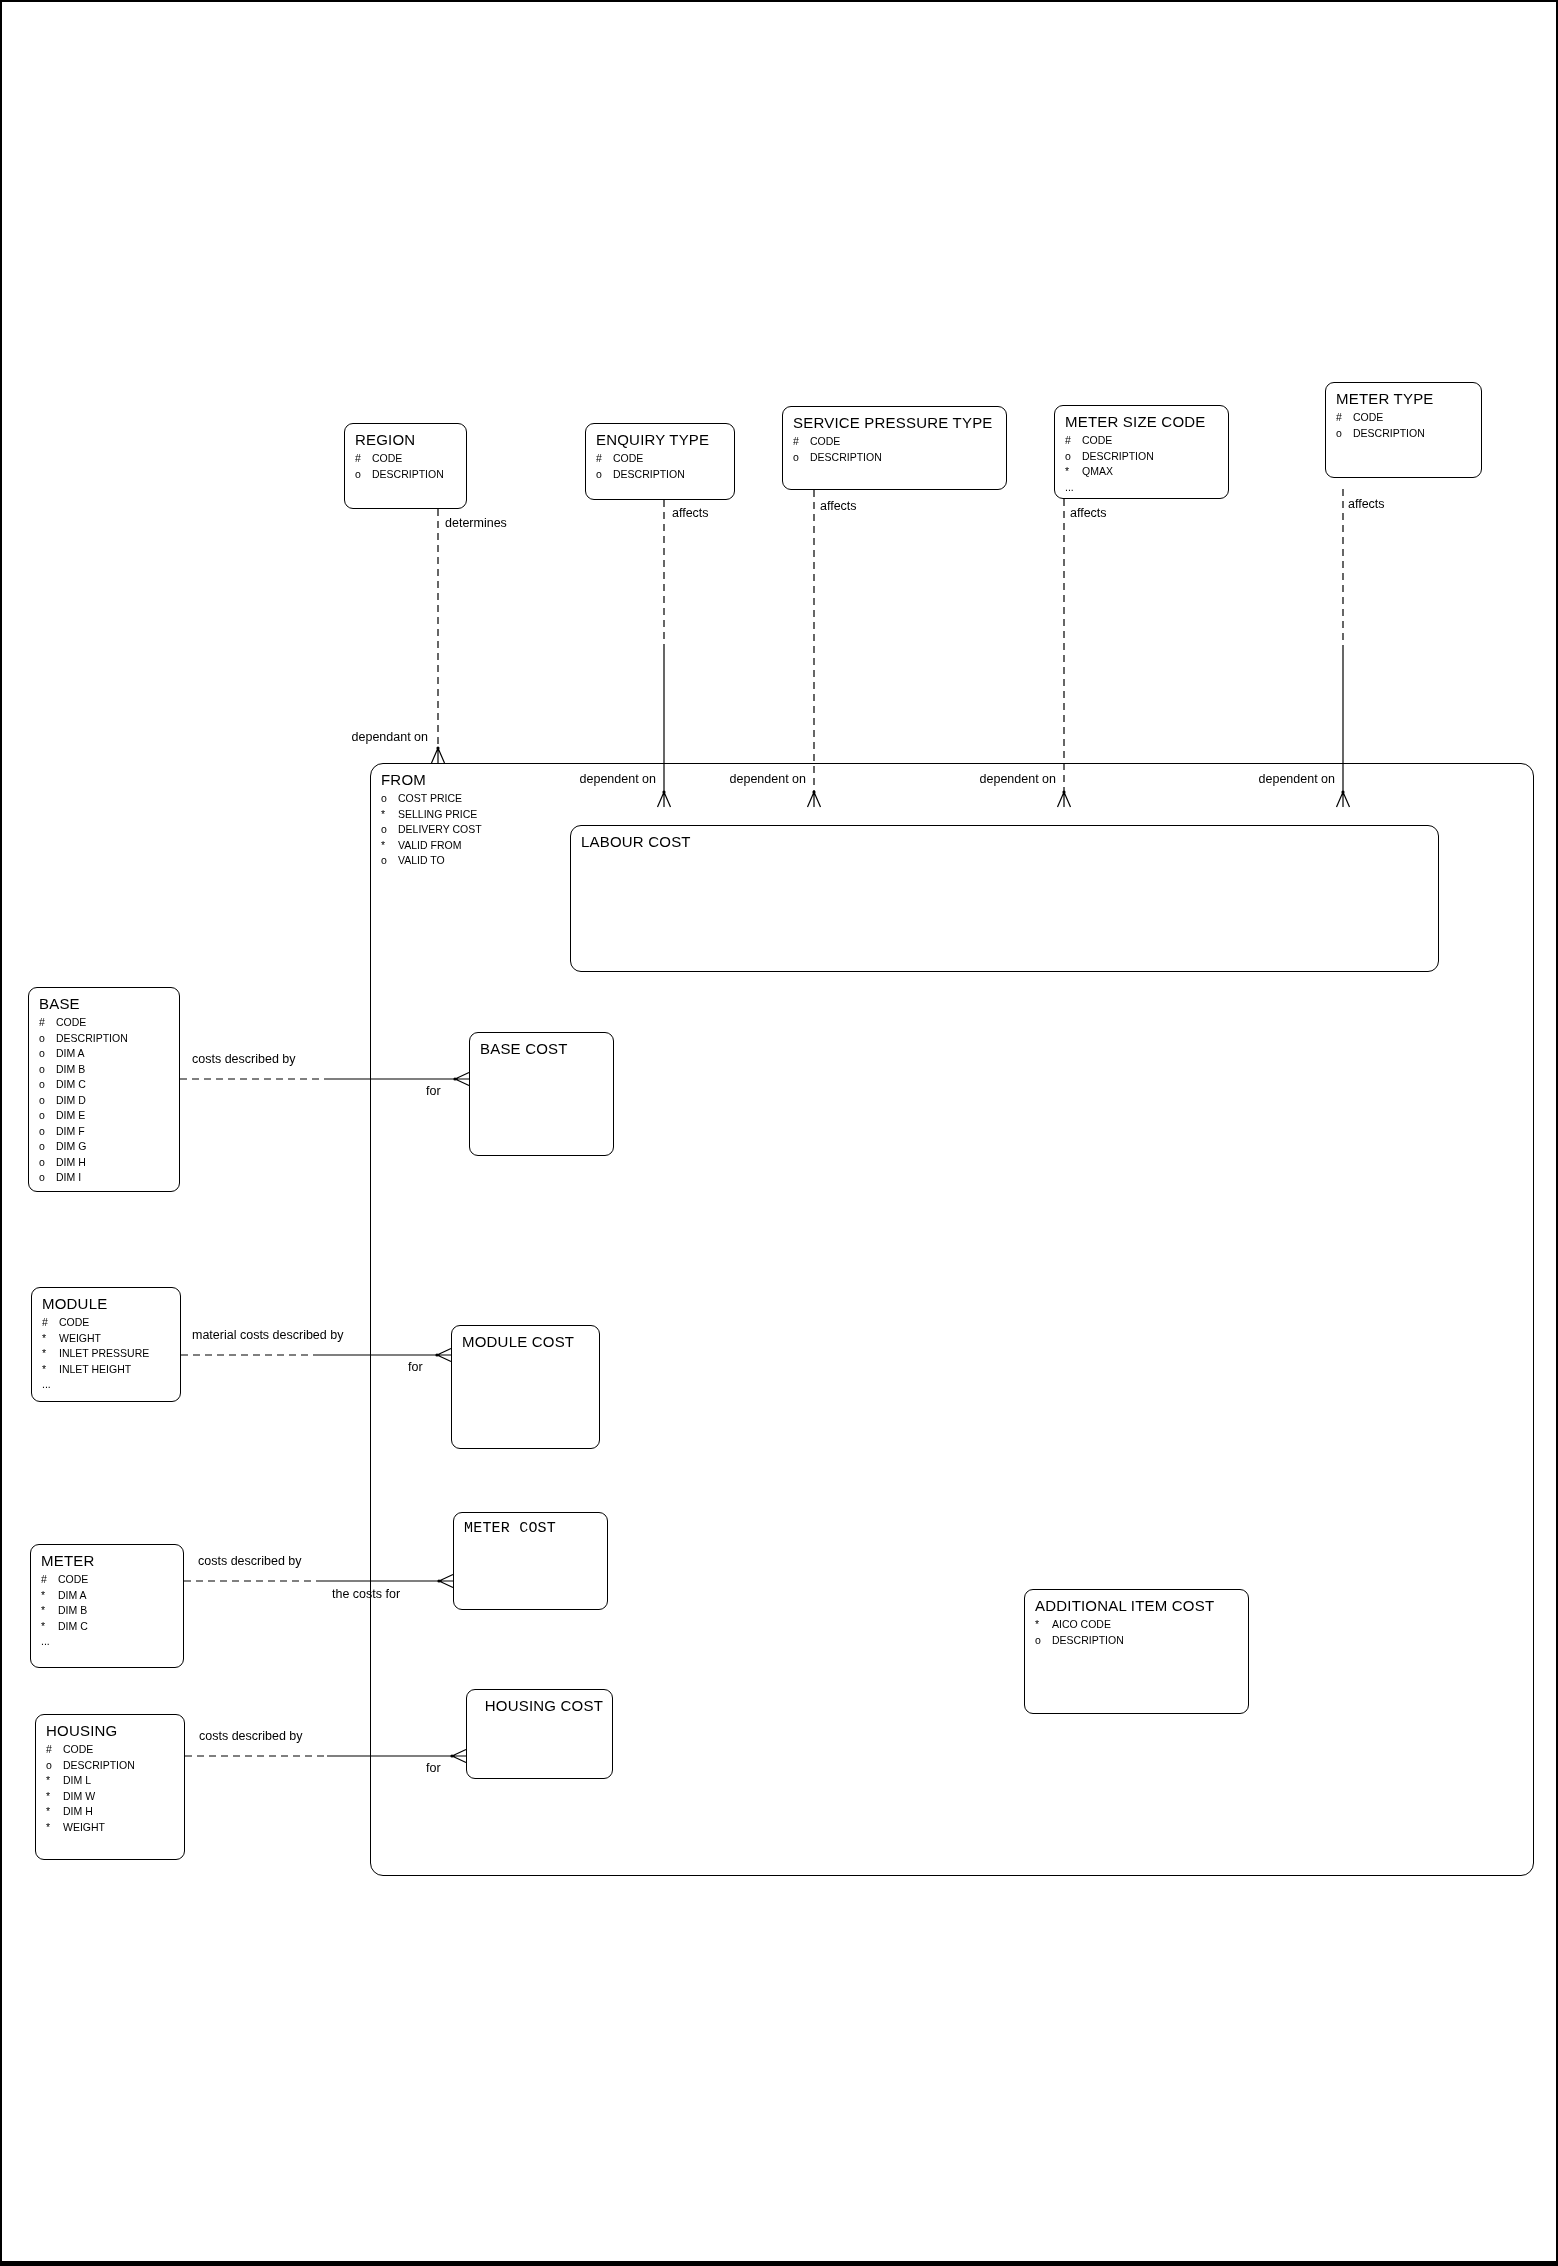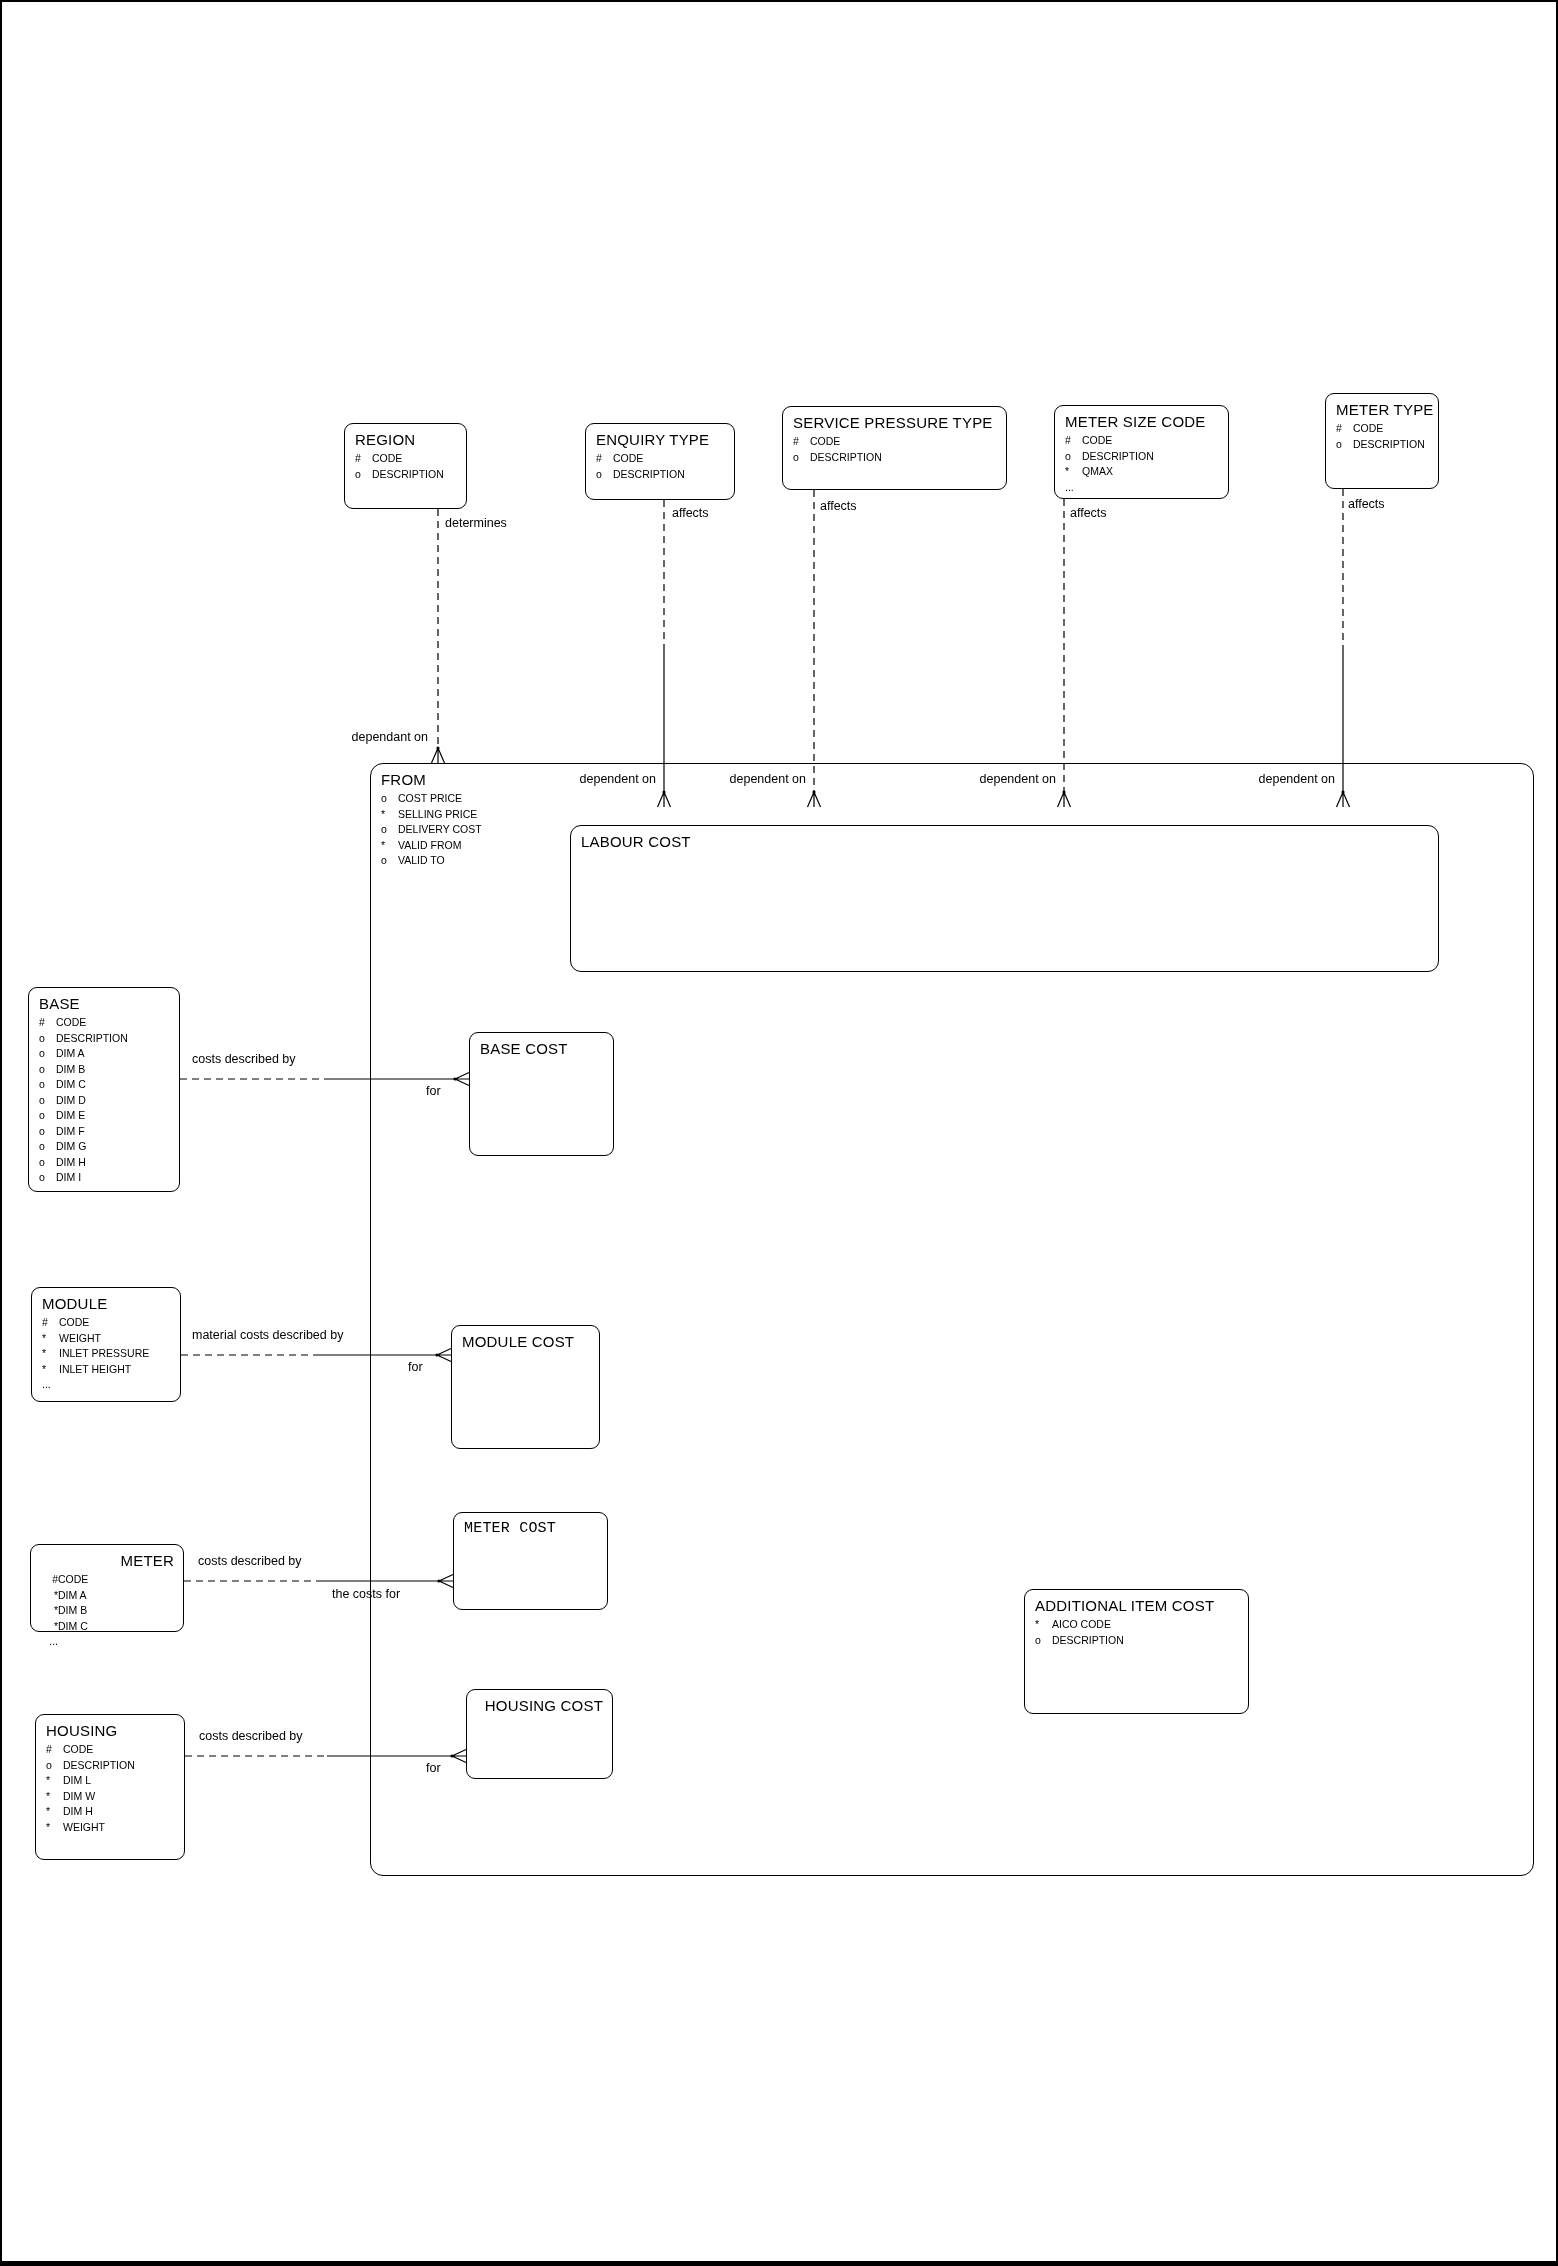--- a/index.html
+++ b/index.html
@@ -17,25 +17,25 @@
   .attr{ display:flex; font-size:10.5px; line-height:15.5px; white-space:nowrap;}
   .attr .pfx{ flex:none; width:17px;}
   
   #box-cost{ left:368px; top:761px; width:1164px; height:1113px; border-radius:13px; z-index:1;}
   #box-labour-cost{ left:568px; top:805px; width:869px; height:147px; border-radius:11px;margin-top:18px;}
   
   #box-region{ left:342px; top:421px; width:123px; height:86px;}
   #box-enquiry-type{ left:583px; top:421px; width:150px; height:77px;}
   #box-service-pressure-type{ left:780px; top:404px; width:225px; height:84px;}
   #box-meter-size-code{ left:1052px; top:403px; width:175px; height:94px;}
-  #box-meter-type{ left:1323px; top:391px; width:114px; height:96px;}
+  #box-meter-type{ left:1323px; top:380px; width:157px; height:96px;}
   
   #box-base{ left:26px; top:985px; width:152px; height:205px;}
   #box-module{ left:29px; top:1285px; width:150px; height:115px;}
-  #box-meter{ left:28px; top:1542px; width:154px; height:88px;text-align:right;}
+  #box-meter{ left:28px; top:1542px; width:154px; height:124px;}
   #box-housing{ left:33px; top:1712px; width:150px; height:146px;}
   
   #box-base-cost{ left:467px; top:1030px; width:145px; height:124px;}
   #box-module-cost{ left:449px; top:1323px; width:149px; height:124px;}
   #box-meter-cost{ left:451px; top:1510px; width:155px; height:98px;font-family:Liberation Mono, monospace;}
   #box-housing-cost{ left:464px; top:1687px; width:147px; height:90px;text-align:right;}
   #box-additional-item-cost{ left:1022px; top:1587px; width:225px; height:125px;}
   
   .lbl{ position:absolute; font-size:12.5px; white-space:nowrap; z-index:4; background:transparent;}
   .lbl.r{ width:100px; text-align:right;}

